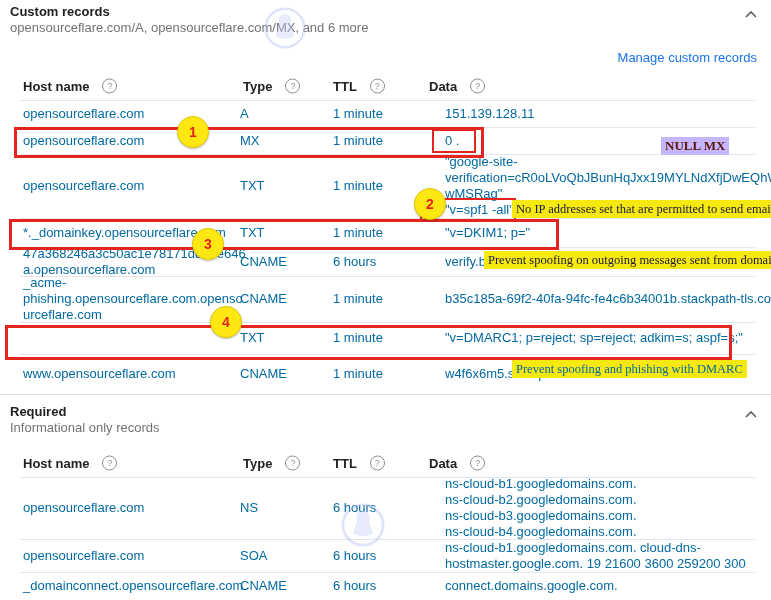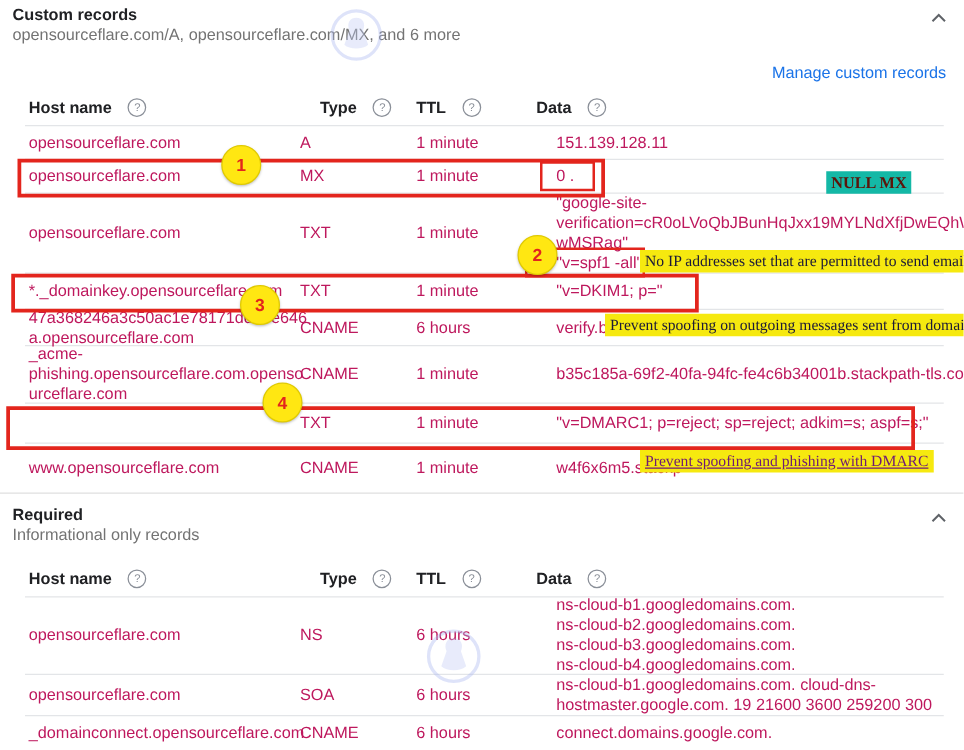--- a/index.html
+++ b/index.html
@@ -16,26 +16,26 @@
   .manage-link{position:absolute;right:14px;top:50px;font-size:13px;font-weight:400;
                color:#1a73e8;cursor:pointer;}
   .sec-div{position:absolute;left:0;top:394px;width:771px;border-top:1px solid #e0e0e0;}
 
   
   .hdr-row,.row{position:absolute;left:20px;width:735px;border-bottom:1px solid #e3e5e8;}
   .hdr-row{height:28px;}
   #hdr0{top:72px}#hdr1{top:448px;height:29px}
   .hc{position:absolute;top:50%;transform:translateY(-50%);display:flex;align-items:center;
       gap:13px;font-size:13px;font-weight:700;color:#202124;}
-  .hc-host{left:3px}.hc-type{left:236px}.hc-ttl{left:313px}.hc-data{left:409px}
+  .hc-host{left:3px}.hc-type{left:223px}.hc-ttl{left:313px}.hc-data{left:409px}
   .q-icon{width:13px;height:13px;border:1px solid #8a8f98;border-radius:50%;display:flex;
           align-items:center;justify-content:center;font-size:9px;line-height:1;
           color:#8a8f98;font-weight:400;cursor:pointer;}
   .cell{position:absolute;top:50%;transform:translateY(-50%);font-size:13px;line-height:16px;
-        white-space:pre;color:#be185d;}
+        white-space:pre;color:#0369a1;}
   .c-host{left:3px}.c-type{left:220px}.c-ttl{left:313px}.c-data{left:425px}
   .s0-r0{top:101px;height:26px}
   .s0-r1{top:127px;height:27px}
   .s0-r2{top:154px;height:64px}
   .s0-r3{top:218px;height:29px}
   .s0-r4{top:247px;height:29px}
   .s0-r5{top:276px;height:46px}
   .s0-r6{top:322px;height:32px}
   .s0-r7{top:354px;height:40px;border-bottom:none}
   .s1-r0{top:477px;height:62px}
@@ -220,18 +220,18 @@
   <div id="box-mx-data" class="rbox"></div>
   <div id="box-spf" class="rbox"></div>
   <div id="box-dkim" class="rbox"></div>
   <div id="box-dmarc" class="rbox"></div>
 
   <div id="badge-1" class="badge">1</div>
   <div id="badge-2" class="badge">2</div>
   <div id="badge-3" class="badge">3</div>
   <div id="badge-4" class="badge">4</div>
 
-  <div id="hl-nullmx" class="hl" style="color: rgb(91, 21, 10); background: #14b8a6;">NULL MX</div>
+  <div id="hl-nullmx" class="hl" style="color: rgb(91, 21, 10); background: #c4b5fd;">NULL MX</div>
   <div id="hl-spf" class="hl" style="color: rgb(28, 26, 56); background: rgb(246, 233, 15);">No IP addresses set that are permitted to send email</div>
   <div id="hl-dkim" class="hl" style="color: rgb(28, 26, 56); background: rgb(246, 233, 15);">Prevent spoofing on outgoing messages sent from domain</div>
-  <div id="hl-dmarc" class="hl" style="color: #701a75; background: rgb(246, 233, 15); text-decoration: underline;">Prevent spoofing and phishing with DMARC</div>
+  <div id="hl-dmarc" class="hl" style="color: #0369a1; background: rgb(246, 233, 15);">Prevent spoofing and phishing with DMARC</div>
 
 </div>
 
 </body></html>

